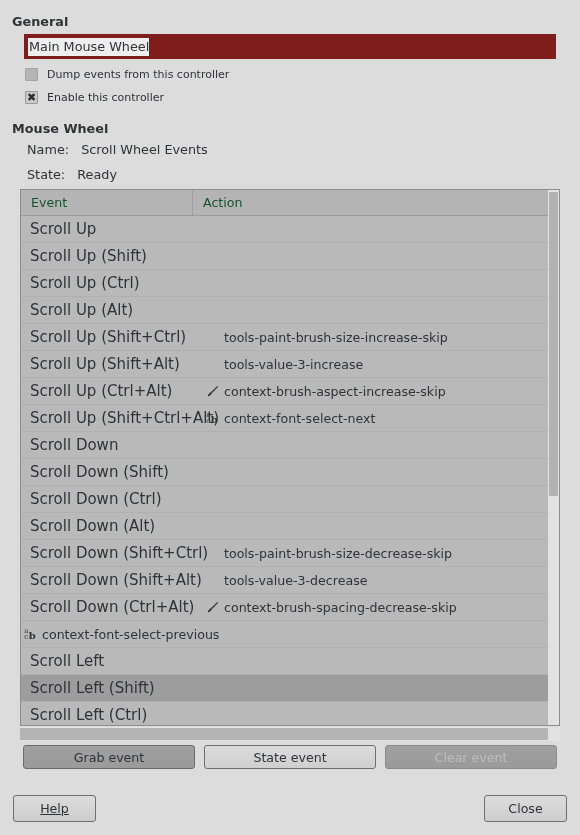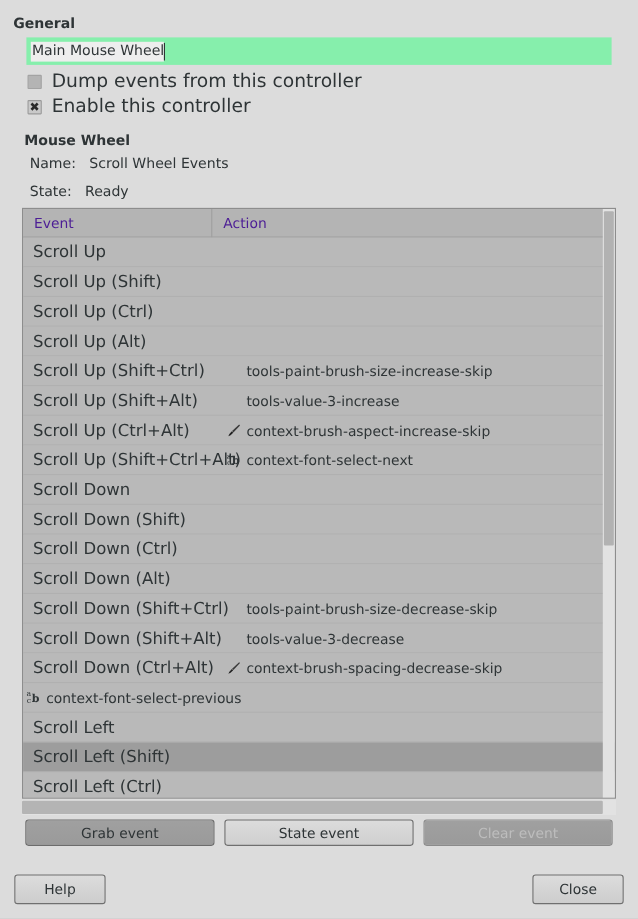--- a/index.html
+++ b/index.html
@@ -20,28 +20,28 @@
   }
 
   
   .section-title {
     font-weight: bold;
     font-size: 12.8px;
     color: #2e3436;
     padding-left: 12px;
   }
   #general-title { position: absolute; left: 0; top: 14px; }
-  #mousewheel-title { position: absolute; left: 10px; top: 121px; }
+  #mousewheel-title { position: absolute; left: 0; top: 121px; }
 
   
   .entry {
     position: absolute;
     left: 24px; top: 34px;
     width: 532px; height: 25px;
-    background: #86efac;
+    background: #7f1d1d;
     border: none;
     display: flex;
     align-items: center;
     padding-left: 4px;
   }
   .entry-text {
     background: #eeeeee;
     color: #2e3436;
     font-size: 12.8px;
     padding: 1px 0 1px 1px;
@@ -77,21 +77,21 @@
   .checkbox.unchecked { background: #b4b4b4; border-color: #a3a3a3; }
   .checkbox .xmark {
     position: absolute;
     left: 0; top: 0; right: 0; bottom: 0;
     display: flex; align-items: center; justify-content: center;
     font-size: 11px; font-weight: bold; line-height: 1;
     color: #2b2b2b;
   }
   .checkrow .label {
     margin-left: 9px;
-    font-size: 17px;
+    font-size: 11px;
     color: #2e3436;
     white-space: nowrap;
     text-align: center;
   }
 
   
   .info-row {
     position: absolute;
     left: 27px;
     font-size: 12.8px;
@@ -118,21 +118,21 @@
   .list-header {
     height: 26px;
     background: #b4b4b4;
     border-bottom: 1px solid #9d9d9d;
     display: flex;
     align-items: center;
     position: relative;
   }
   .list-header .col {
     font-size: 12.6px;
-    color: #4c1d95;
+    color: #14532d;
     padding-left: 10px;
     height: 26px;
     line-height: 26px;
   }
   .col-event { width: 172px; border-right: 1px solid #a0a0a0; }
   .col-action { flex: 1; }
   .rows {
     position: relative;
   }
   .row {
@@ -262,21 +262,21 @@
 
   
   .bottom-help {
     position: absolute;
     left: 13px; top: 795px;
     width: 83px; height: 27px;
     border: 1px solid #6f6f6f;
     border-radius: 3px;
     background: linear-gradient(#dcdcdc, #cdcdcd);
     display: flex; align-items: center; justify-content: center;
-    font-size: 12.6px; color: #2e3436;
+    font-size: 12.6px; color: #2e3436; text-decoration: underline;
   }
   .bottom-close {
     position: absolute;
     left: 484px; top: 795px;
     width: 83px; height: 27px;
     border: 1px solid #6f6f6f;
     border-radius: 3px;
     background: linear-gradient(#dcdcdc, #cdcdcd);
     display: flex; align-items: center; justify-content: center;
     font-size: 12.6px; color: #2e3436;

